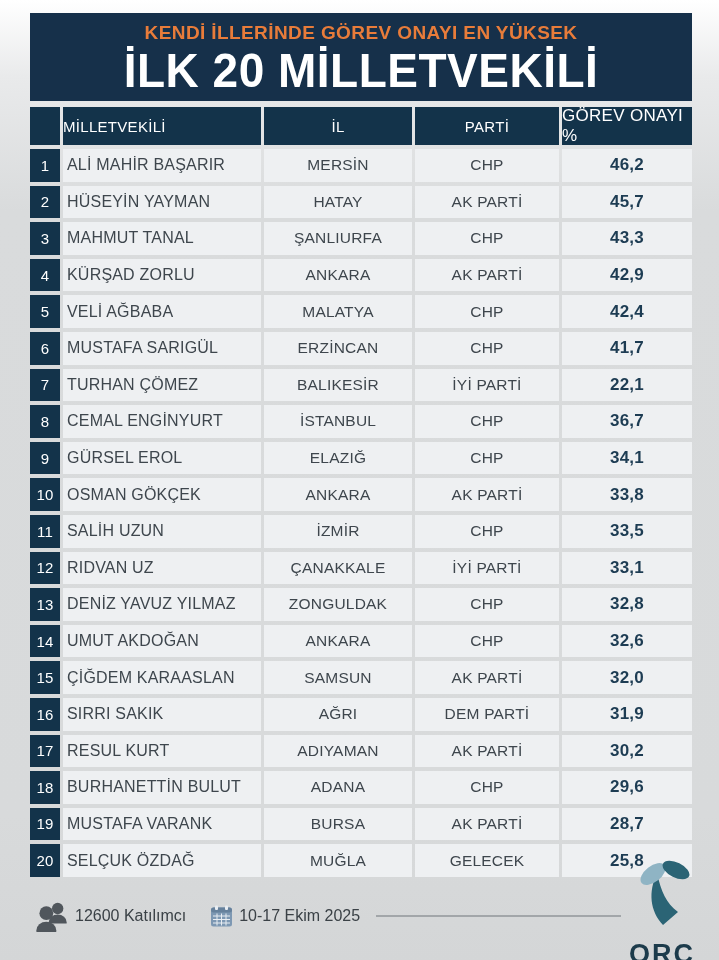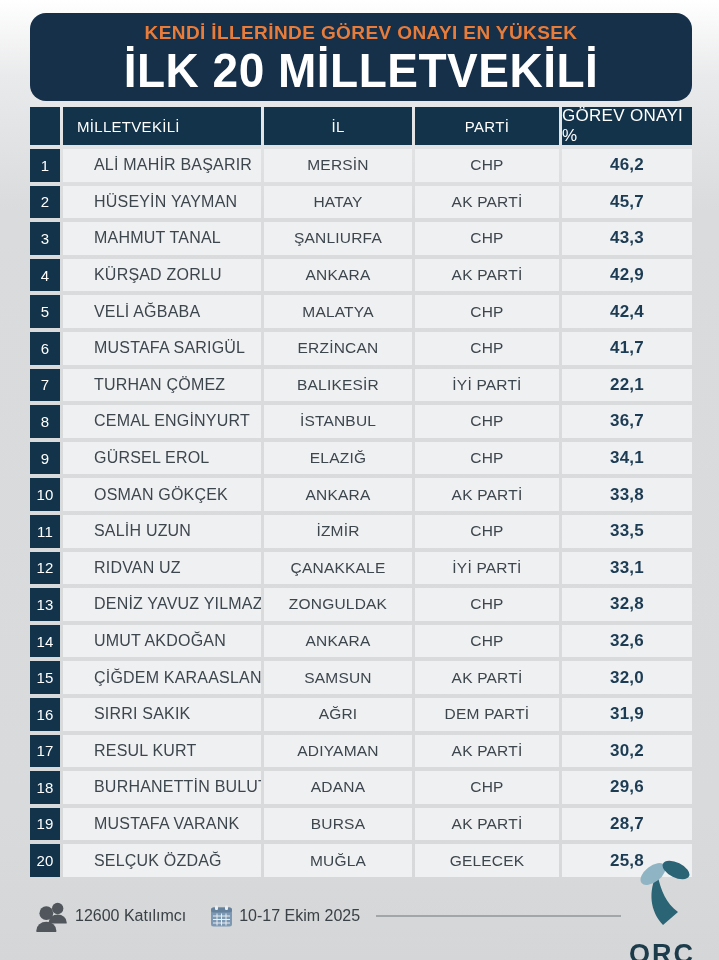--- a/index.html
+++ b/index.html
@@ -8,21 +8,21 @@
     font-family:"Liberation Sans", sans-serif;
     background:#d9dbdc;
   }
   .page{
     position:relative;width:719px;height:960px;overflow:hidden;
     background:linear-gradient(180deg,#ffffff 0%,#e9eaeb 8%,#d9dbdc 22%,#d8dadb 85%,#d4d6d7 100%);
   }
   
   .banner{
     position:absolute;left:30px;top:13px;width:662px;height:88px;
-    background:#16304a;text-align:center;border-radius:16px;
+    background:#16304a;text-align:center;
   }
   .banner .subtitle{
     margin-top:10px;font-size:19px;font-weight:700;letter-spacing:.4px;
     color:#e87c3a;line-height:20px;
   }
   .banner .title{
     font-size:46px;font-weight:800;letter-spacing:.5px;color:#ffffff;
     line-height:52px;margin-top:1px;transform:scaleY(1.04);
   }
   
@@ -30,31 +30,31 @@
     position:absolute;left:30px;top:107px;width:662px;
     display:grid;
     grid-template-columns:30px 198px 148px 144px 130px;
     grid-template-rows:38px repeat(20,32.6px);
     gap:4px 3px;
   }
   .hcell{
     background:#13334a;color:#ffffff;font-size:15px;font-weight:500;
     display:flex;align-items:center;justify-content:center;letter-spacing:.3px;
   }
-  .hcell.left{justify-content:flex-start;padding-left:14px;}
+  .hcell.left{justify-content:flex-start;}
   .hcell.small{font-size:17px;}
   .cell{
     background:#eef0f2;color:#3e464d;font-size:15.5px;
     display:flex;align-items:center;justify-content:center;letter-spacing:.2px;
     white-space:nowrap;overflow:hidden;
   }
   .rank-cell{
     background:#13334a;color:#ffffff;font-size:15px;font-weight:500;
   }
-  .name-cell{justify-content:flex-start;padding-left:31px;font-size:16px;}
+  .name-cell{justify-content:flex-start;padding-left:4px;font-size:16px;}
   .value-cell{font-weight:700;font-size:17px;color:#1d3c53;text-align:center;}
   
   .footer{
     position:absolute;left:35px;top:880px;width:660px;height:72px;
     display:flex;align-items:center;
   }
   .footer .label{
     font-size:16px;font-weight:500;color:#3a4146;margin-left:6px;white-space:nowrap;
   }
   .footer .rule{

